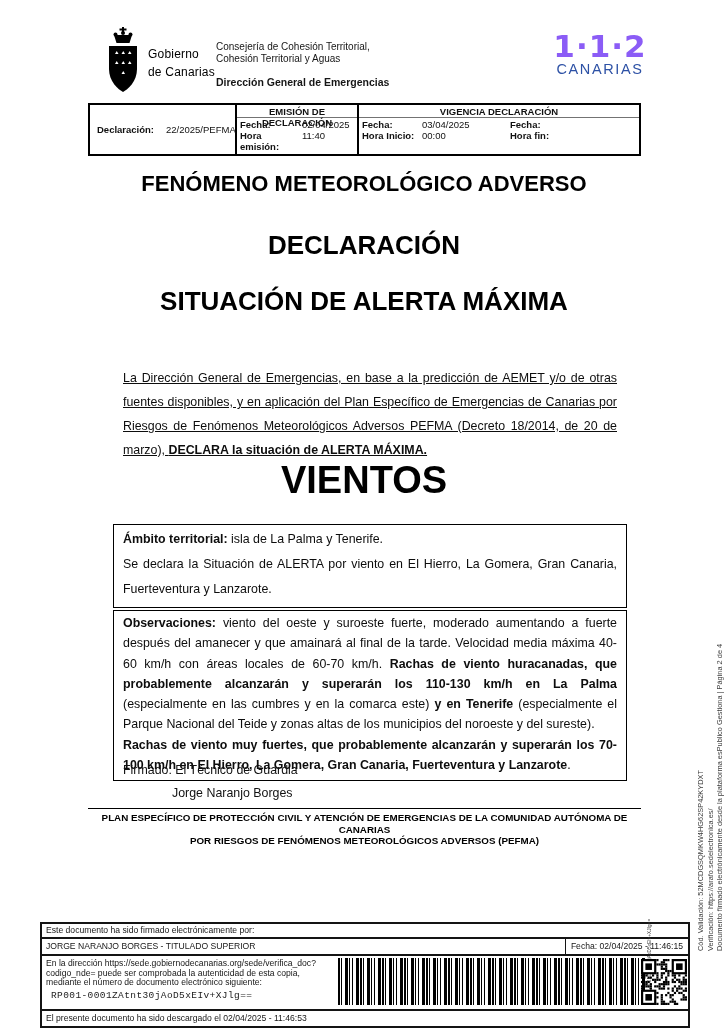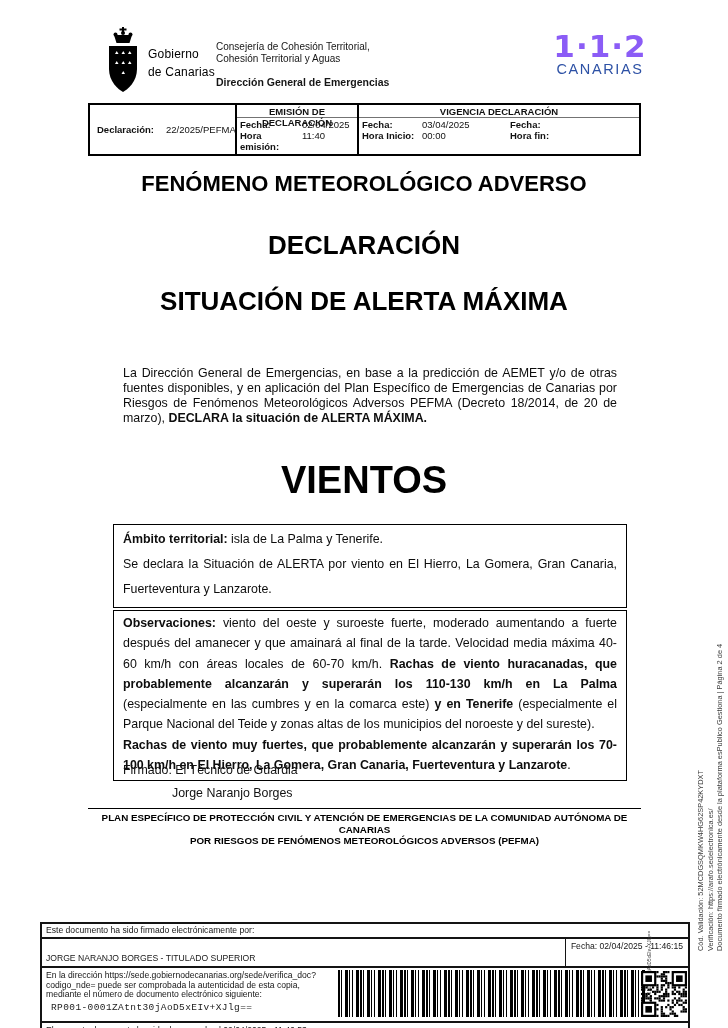--- a/index.html
+++ b/index.html
@@ -38,42 +38,42 @@
 
   
   .title{position:absolute;left:0;width:728px;text-align:center;font-weight:bold;color:#000;}
   .title-main{top:171px;font-size:22px;}
   .title-sub1{top:230px;font-size:26px;}
   .title-sub2{top:286px;font-size:26px;}
   .phenomenon{top:459px;font-size:38px;}
 
   
   .intro{position:absolute;left:123px;top:366px;width:494px;font-size:12.4px;color:#0d0d0d;}
-  .intro .seg-line{text-align:justify;line-height:15px;}
+  .intro .seg-line{text-align:justify;line-height:24px;text-decoration:underline;}
   .box{position:absolute;left:113px;width:514px;border:1.5px solid #000;background:#fff;
        padding:2px 9px 5px;font-size:12.4px;color:#0d0d0d;box-sizing:border-box;}
   .box .seg-line{text-align:justify;}
   .scope-box{top:524px;}
   .scope-box .seg-line{line-height:25px;}
   .obs-box{top:610px;}
   .obs-box .seg-line{line-height:20.3px;}
 
   .firmado{position:absolute;left:123px;top:763px;font-size:12.4px;}
   .firmado-name{position:absolute;left:172px;top:786px;font-size:12.4px;}
 
   .plan-footer{position:absolute;left:88px;top:808px;width:553px;border-top:1.5px solid #000;
                text-align:center;font-weight:bold;font-size:9.8px;line-height:11.5px;
                padding-top:3px;color:#000;}
 
   
   .esign{position:absolute;left:40px;top:922px;width:650px;border:2px solid #141414;
          font-size:8.6px;color:#161616;box-sizing:border-box;background:#fff;}
   .esign-row1{padding:1px 4px 2px;border-bottom:2px solid #141414;}
   .esign-row2{display:flex;border-bottom:2px solid #141414;}
-  .esign-signer{flex:1;padding:14px 4px 3px;}
+  .esign-signer{flex:1;padding:2px 4px 3px;}
   .esign-date{border-left:1px solid #141414;padding:2px 5px 3px;white-space:nowrap;}
   .esign-row3{position:relative;height:53px;border-bottom:2px solid #141414;}
   .verify-text{position:absolute;left:4px;top:3px;width:276px;line-height:9.6px;}
   .nde-code{position:absolute;left:9px;top:34px;font-family:"Liberation Mono","DejaVu Sans Mono",monospace;
             font-size:9.5px;letter-spacing:.4px;color:#222;}
   .barcode{position:absolute;left:296px;top:2px;width:307px;height:47px;
            background:repeating-linear-gradient(90deg,
              #000 0 2px,#fff 2px 3px,#000 3px 4px,#fff 4px 7px,
              #000 7px 10px,#fff 10px 11px,#000 11px 12px,#fff 12px 14px,
              #000 14px 15px,#fff 15px 18px,#000 18px 21px,#fff 21px 22px);}

